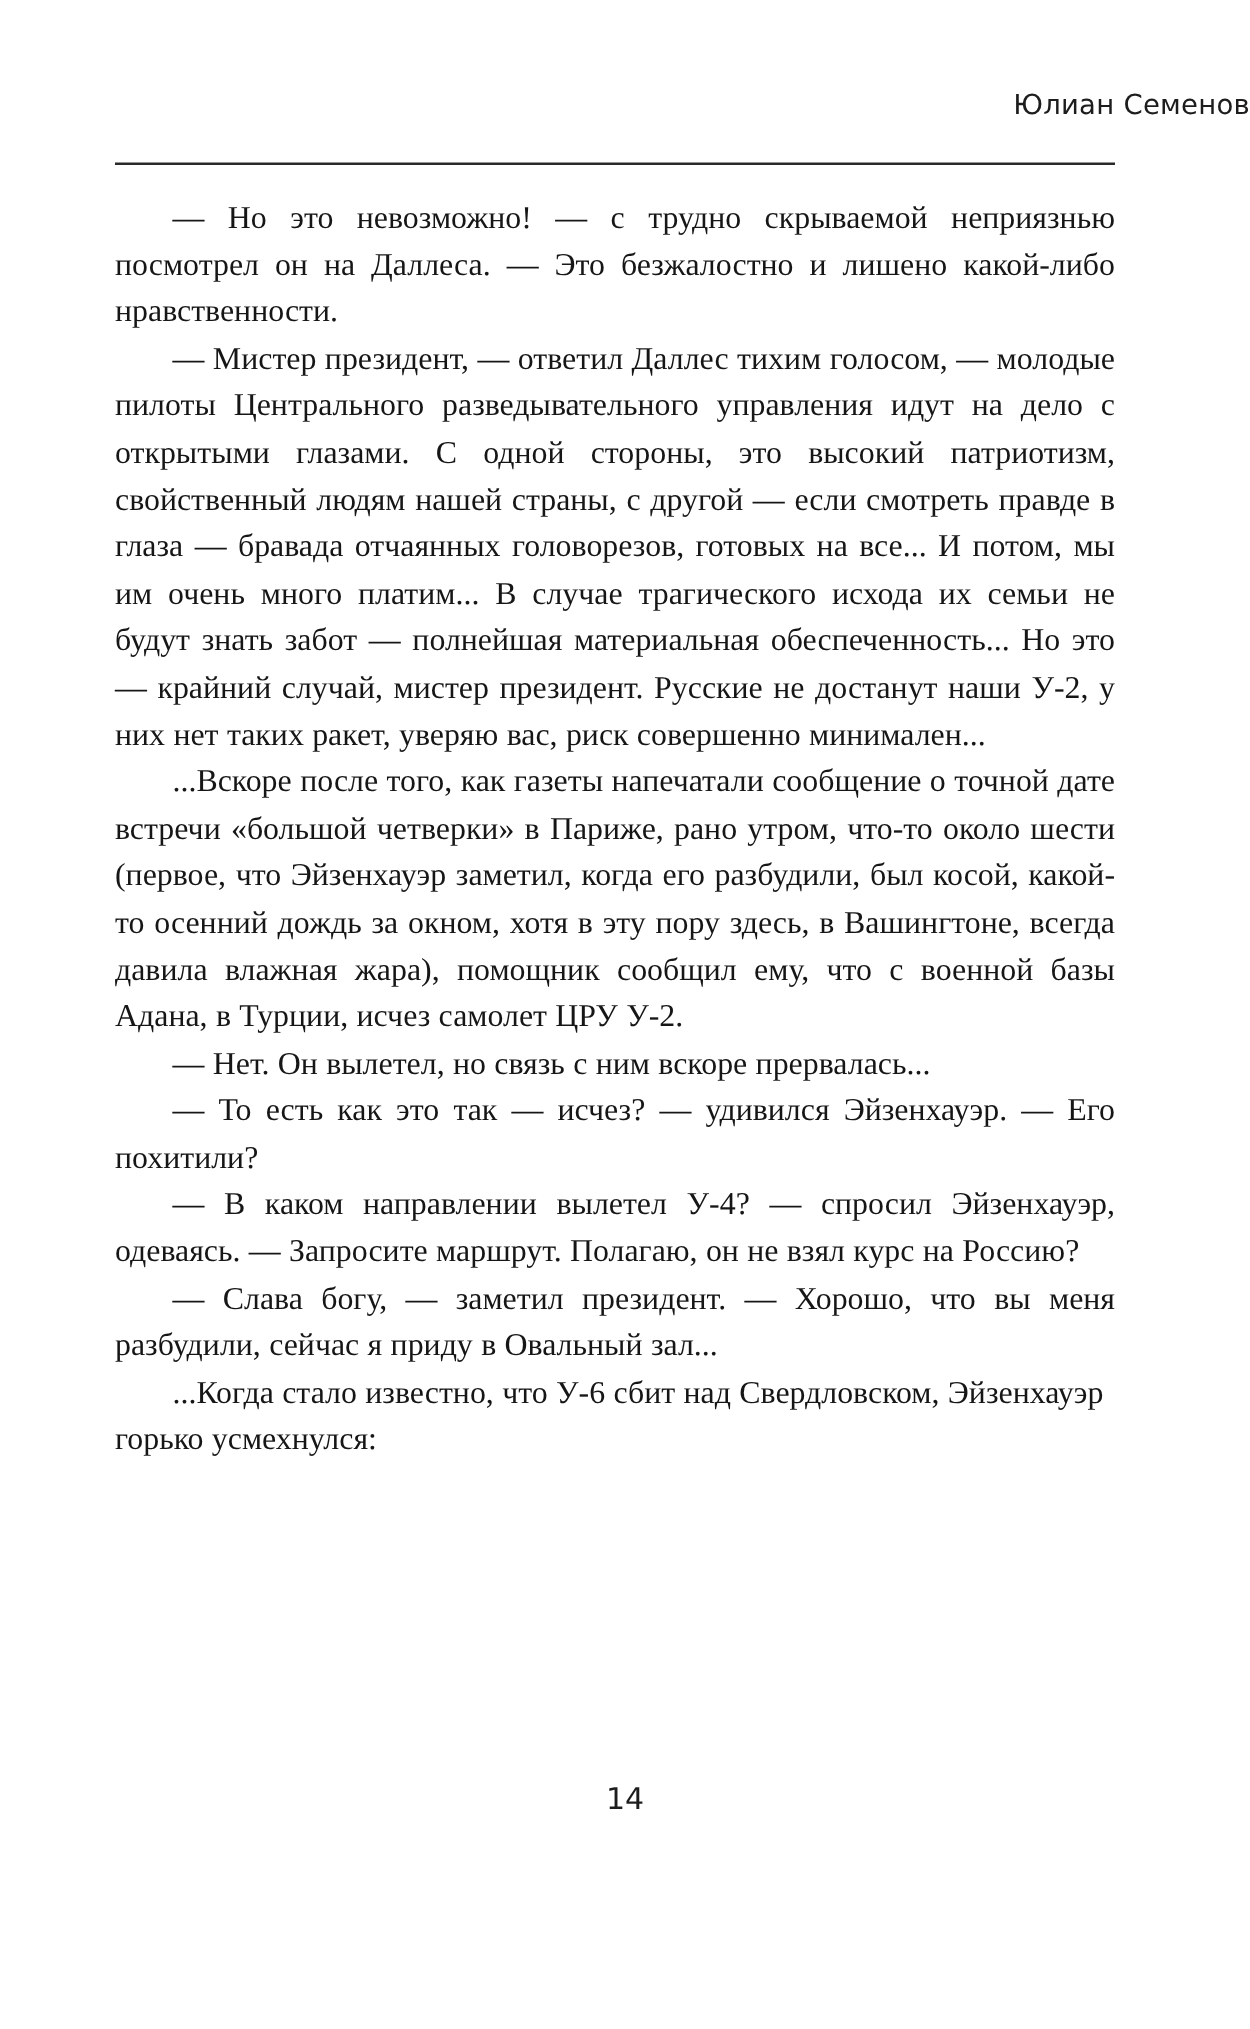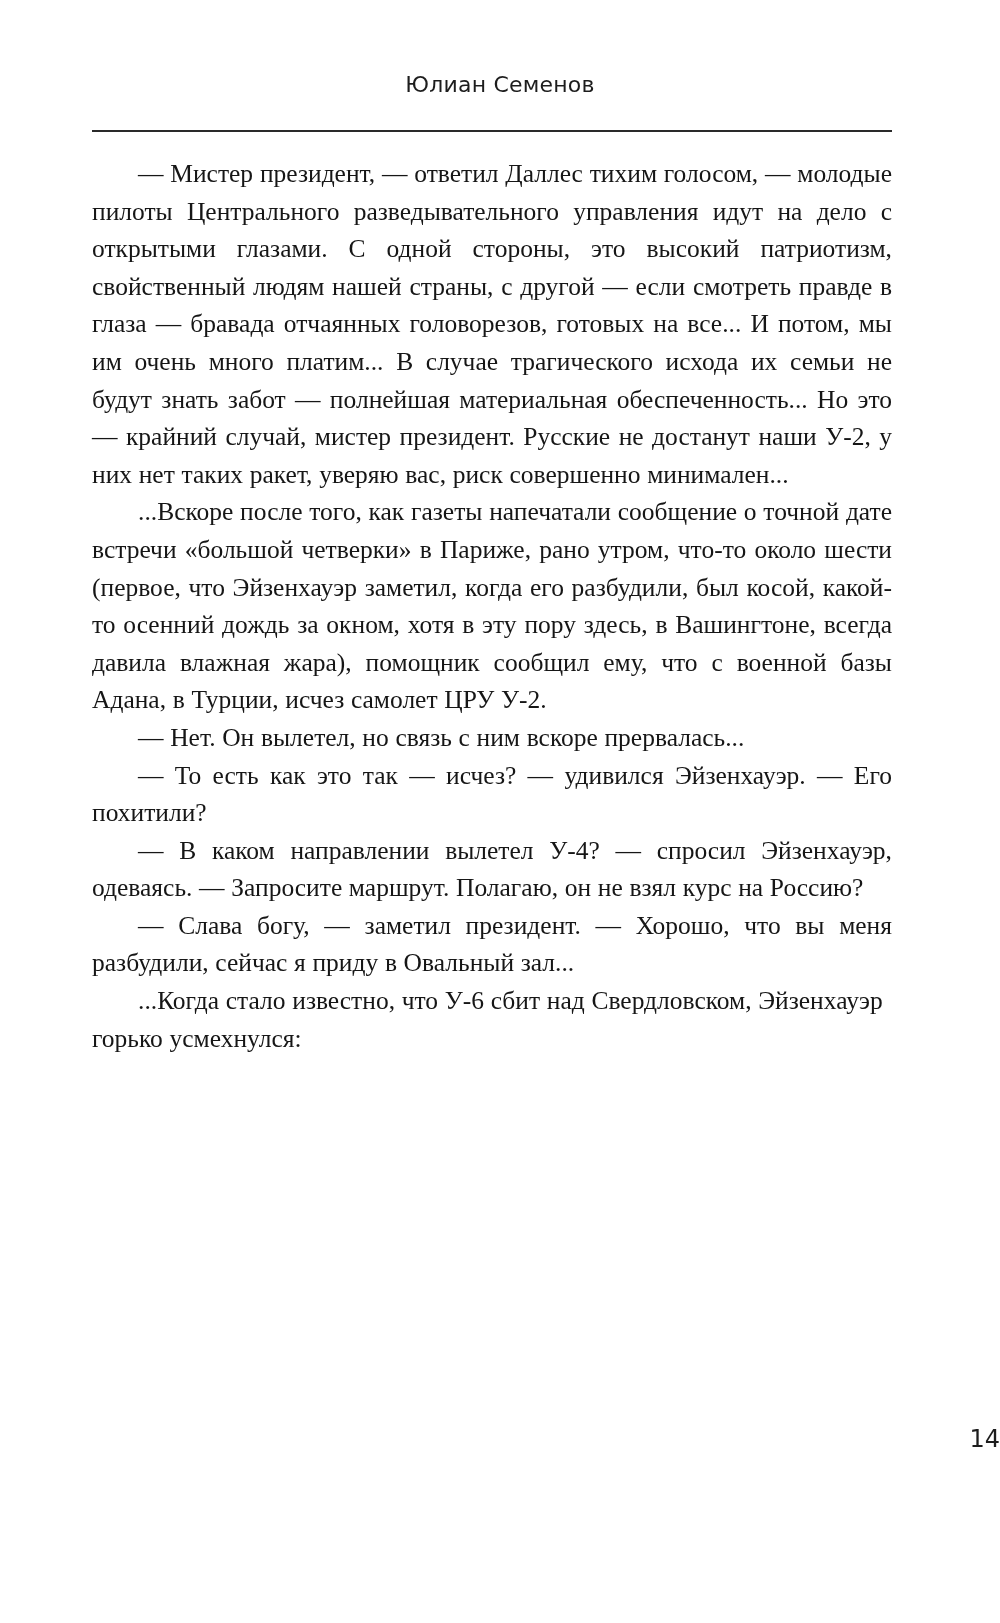--- a/index.html
+++ b/index.html
@@ -20,21 +20,21 @@
     top: 0; left: 0;
     width: 1000px;
     height: 1623px;
     box-sizing: border-box;
   }
   .running-head {
     position: absolute;
     top: 72px;
     left: 0;
     width: 1000px;
-    text-align: center;
+    text-align: right;
     font-family: "DejaVu Sans", sans-serif;
     font-size: 22px;
     letter-spacing: 0.2px;
     color: #1d1d1d;
   }
   .head-rule {
     position: absolute;
     top: 130px;
     left: 92px;
     width: 800px;
@@ -58,36 +58,37 @@
     color: #161616;
   }
   p.para:last-child {
     text-align: left;
   }
   .folio {
     position: absolute;
     top: 1425px;
     left: 0;
     width: 1000px;
-    text-align: right;
+    text-align: center;
     font-family: "DejaVu Sans", sans-serif;
     font-size: 24px;
     color: #1d1d1d;
   }
 </style>
 </head>
 <body>
 
 <div class="page">
 
   <div class="running-head">Юлиан Семенов</div>
 
   <div class="head-rule"></div>
 
   <div class="textblock">
+    <p class="para">— Но это невозможно! — с трудно скрываемой неприязнью посмотрел он на Даллеса. — Это безжалостно и лишено какой-либо нравственности.</p>
     <p class="para">— Мистер президент, — ответил Даллес тихим голосом, — молодые пилоты Центрального разведывательного управления идут на дело с открытыми глазами. С одной стороны, это высокий патриотизм, свойственный людям нашей страны, с другой — если смотреть правде в глаза — бравада отчаянных головорезов, готовых на все... И потом, мы им очень много платим... В случае трагического исхода их семьи не будут знать забот — полнейшая материальная обеспеченность... Но это — крайний случай, мистер президент. Русские не достанут наши У-2, у них нет таких ракет, уверяю вас, риск совершенно минимален...</p>
     <p class="para">...Вскоре после того, как газеты напечатали сообщение о точной дате встречи «большой четверки» в Париже, рано утром, что-то около шести (первое, что Эйзенхауэр заметил, когда его разбудили, был косой, какой-то осенний дождь за окном, хотя в эту пору здесь, в Вашингтоне, всегда давила влажная жара), помощник сообщил ему, что с военной базы Адана, в Турции, исчез самолет ЦРУ У-2.</p>
     <p class="para">— Нет. Он вылетел, но связь с ним вскоре прервалась...</p>
     <p class="para">— То есть как это так — исчез? — удивился Эйзенхауэр. — Его похитили?</p>
     <p class="para">— В каком направлении вылетел У-4? — спросил Эйзенхауэр, одеваясь. — Запросите маршрут. Полагаю, он не взял курс на Россию?</p>
     <p class="para">— Слава богу, — заметил президент. — Хорошо, что вы меня разбудили, сейчас я приду в Овальный зал...</p>
     <p class="para">...Когда стало известно, что У-6 сбит над Свердловском, Эйзенхауэр горько усмехнулся:</p>
   </div>
 
   <div class="folio">14</div>

